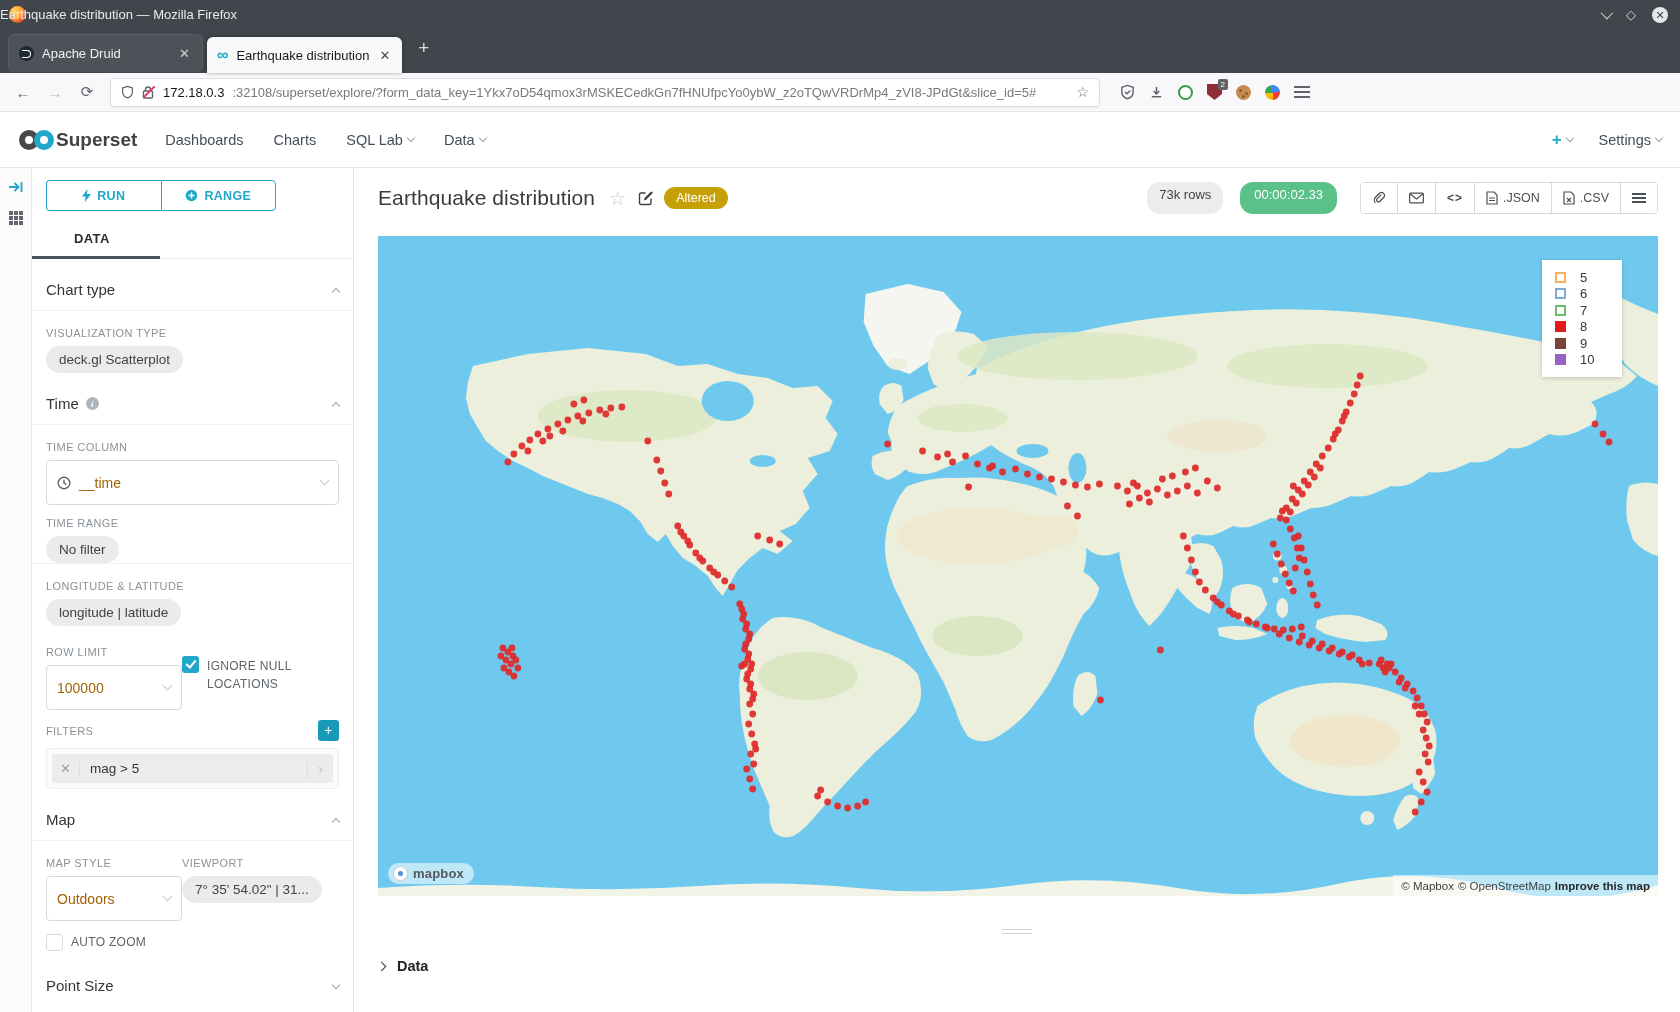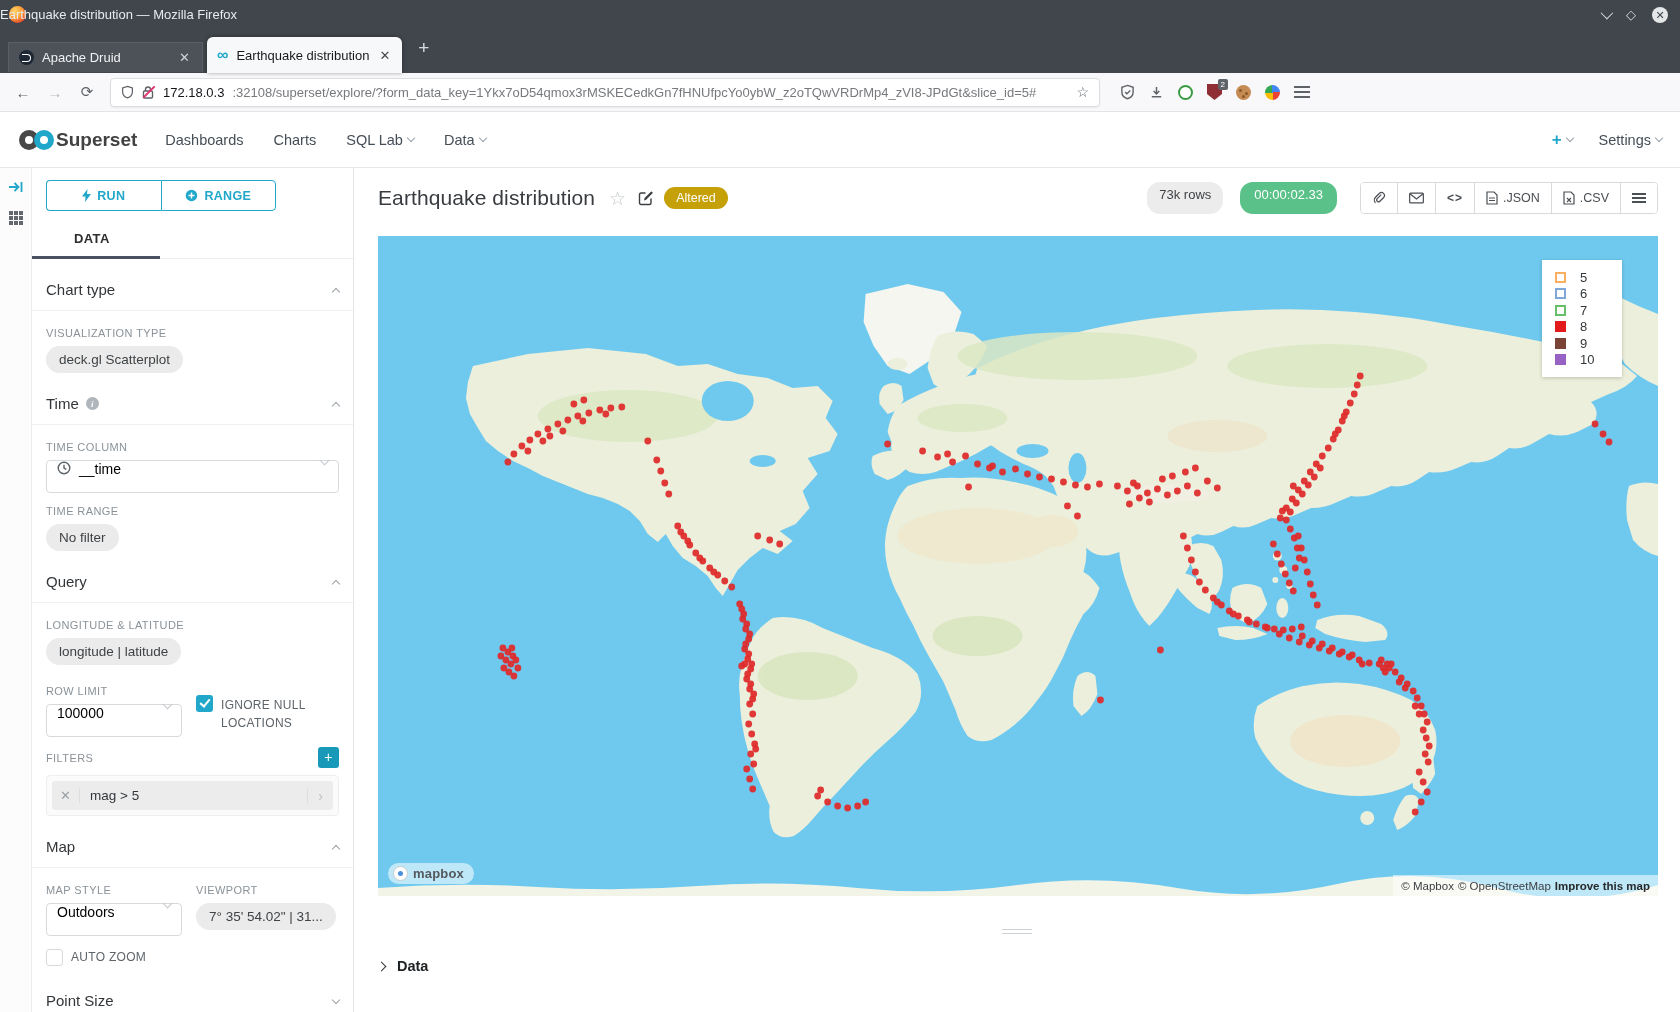--- a/index.html
+++ b/index.html
@@ -13,21 +13,21 @@
     background:radial-gradient(circle at 35% 30%,#ffd567 0%,#ff9a36 45%,#e3542e 72%,#b5301a 100%)}
   .tb-title{position:absolute;left:0;right:0;pointer-events:none}
   .win-controls{margin-left:auto;display:flex;align-items:center;gap:16px;padding-right:12px;z-index:2}
   .wc-min{width:9px;height:9px;border-right:1.6px solid #d7dadd;border-bottom:1.6px solid #d7dadd;transform:rotate(45deg) translateY(-2px)}
   .wc-max{color:#d7dadd;font-size:13px;line-height:1}
   .wc-close{width:16px;height:16px;border-radius:50%;background:#e4e6e8;color:#41464c;font-size:11px;line-height:16px;text-align:center;font-weight:bold}
 
   
   .tabbar{height:44px;background:#41464c;display:flex;align-items:flex-end;padding-left:8px}
   .tab{height:36px;display:flex;align-items:center;gap:8px;padding:0 10px;font-size:13px;min-width:195px;border-radius:6px 6px 0 0;margin-right:4px}
-  .tab.inactive{background:#4d5258;color:#f0f1f2;border:1px solid #5a5f66;border-bottom:none;height:30px;margin-bottom:1px;border-radius:0}
+  .tab.inactive{background:#4d5258;color:#f0f1f2;border:1px solid #5a5f66;border-bottom:none;height:38px;margin-bottom:1px;border-radius:6px}
   .tab.active{background:#f7f8f9;color:#17191c;box-shadow:0 0 4px rgba(0,0,0,.35)}
   .tab-label{flex:1;white-space:nowrap;overflow:hidden;text-overflow:ellipsis}
   .tab-close{font-size:13px;opacity:.8;padding:0 2px}
   .druid-ic{width:15px;height:15px;border-radius:50%;background:#1e2835;position:relative;flex:none}
   .druid-ic:after{content:"";position:absolute;left:3px;top:4px;width:8px;height:6px;border:1.5px solid #fff;border-left:none;border-radius:0 6px 6px 0}
   .ss-fav{color:#20a7c9;font-weight:bold;font-size:16px;line-height:1;flex:none}
   .newtab{color:#d7dadd;font-size:19px;padding:0 12px 6px;align-self:center}
 
   
   .urlbar{height:39px;background:#f8f8fa;border-bottom:1px solid #e3e4e8;display:flex;align-items:center;padding:0 10px;gap:6px}
@@ -72,25 +72,25 @@
   .cbtn.run{border-radius:4px 0 0 4px;border-right:none}
   .cbtn.save{border-radius:0 4px 4px 0}
   .tabrow{margin:14px -14px 0;border-bottom:1px solid #ececec;position:relative;height:34px}
   .tabrow .tlabel{position:absolute;left:42px;top:6px;font-size:13px;font-weight:bold;letter-spacing:.4px;color:#2d2d2d}
   .inkbar{position:absolute;left:0;bottom:-1px;width:128px;height:3px;background:#4a5160}
   .sect{display:flex;align-items:center;justify-content:space-between;margin-top:22px;padding-bottom:12px}
   .sect-title{font-size:15px;color:#323639;display:flex;align-items:center;gap:7px}
   .sect-div{margin:0 -14px;border-bottom:1px solid #f0f0f0}
   .flabel{font-size:11px;color:#8a9298;letter-spacing:.4px;margin:16px 0 7px;display:flex;align-items:center}
   .pill{display:inline-flex;align-items:center;height:27px;padding:4px 13px;background:#ebebeb;border-radius:15px;font-size:13.5px;color:#3f4346;max-width:100%;white-space:nowrap}
-  .selectbox{height:33px;border:1px solid #d7d9db;border-radius:4px;display:flex;align-items:flex-start;padding:0 10px;gap:8px;font-size:14px;color:#000000;background:#fff}
+  .selectbox{height:45px;border:1px solid #d7d9db;border-radius:4px;display:flex;align-items:center;padding:0 10px;gap:8px;font-size:14px;color:#a16207;background:#fff}
   .selectbox .sp{flex:1}
   .dcar{width:7px;height:7px;border-right:1.6px solid #c4c9cd;border-bottom:1.6px solid #c4c9cd;transform:rotate(45deg);margin-top:-4px}
   .info-ic{width:13px;height:13px;border-radius:50%;background:#aeb6bc;color:#fff;font-size:9px;font-style:italic;font-weight:bold;display:inline-flex;align-items:center;justify-content:center;font-family:"Liberation Serif",serif}
-  .two-col{display:flex;gap:14px}
+  .two-col{display:flex;}
   .chkrow{display:flex;align-items:flex-start;gap:8px}
   .chk{width:17px;height:17px;border-radius:3px;flex:none;position:relative}
   .chk.on{background:#20a7c9}
   .chk.on:after{content:"";position:absolute;left:5.5px;top:2px;width:4px;height:8px;border-right:2px solid #fff;border-bottom:2px solid #fff;transform:rotate(40deg)}
   .chk.off{background:#fff;border:1px solid #d7d9db}
   .chklabel{font-size:12px;color:#5c6callable368;color:#5d646a;letter-spacing:.3px;line-height:1.5;margin-top:1px}
   .plusbtn{width:21px;height:21px;border-radius:3px;background:#1899b8;color:#fff;font-size:14px;line-height:20px;text-align:center;margin-left:auto}
   .filterbox{border:1px solid #eee;background:#fbfbfb;border-radius:4px;padding:5px}
   .filterpill{background:#ececec;border-radius:3px;height:29px;display:flex;align-items:center;font-size:13.5px;color:#33383c}
   .fp-x{width:28px;text-align:center;color:#9aa0a5;border-right:1px solid #dedede;font-size:13px}
@@ -303,24 +303,20 @@
         <svg width="14" height="14" viewBox="0 0 14 14">
             <circle cx="7" cy="7" r="5.8" fill="none" stroke="#5d646a" stroke-width="1.4"></circle>
             <path d="M7 3.8 V7 L9.3 8.4" fill="none" stroke="#5d646a" stroke-width="1.4"></path>
           </svg>
         <span class="sp">__time</span>
         <span class="dcar"></span>
       </div>
       <div class="flabel" style="margin-top:12px">TIME RANGE</div>
       <span class="pill">No filter</span>
 
-      <div class="sect">
-        <span class="sect-title">Query</span>
-        <span class="car" style="transform:rotate(-135deg);margin-top:4px"></span>
-      </div>
       <div class="sect-div"></div>
 
       <div class="flabel">LONGITUDE &amp; LATITUDE</div>
       <span class="pill">longitude | latitude</span>
 
       <div class="two-col" style="margin-top:4px">
         <div style="width:136px">
           <div class="flabel">ROW LIMIT</div>
           <div class="selectbox">
             <span class="sp">100000</span>

